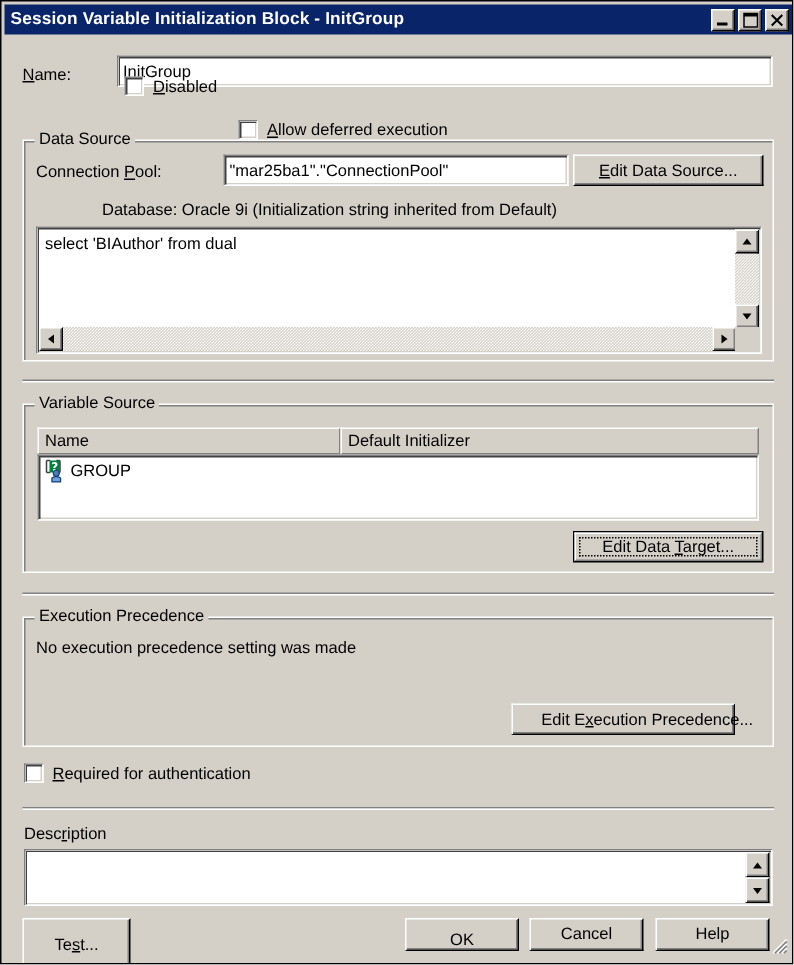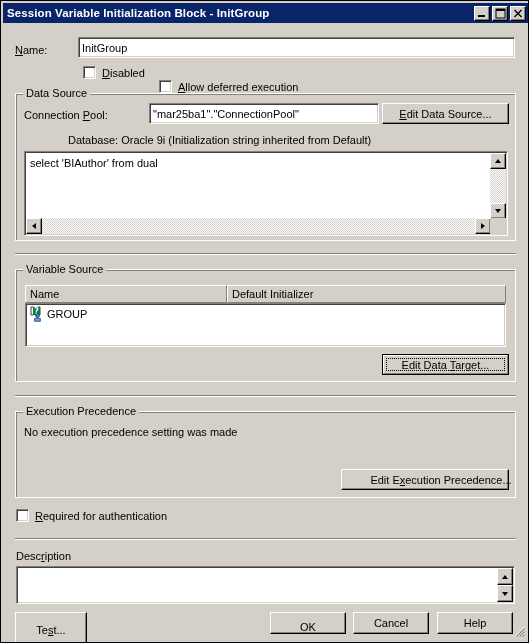--- a/index.html
+++ b/index.html
@@ -263,21 +263,21 @@
         <path d="M3.5 3 L10.5 10 M10.5 3 L3.5 10" stroke="#000000" stroke-width="1.4" fill="none"></path>
       </svg>
     </div>
   </div>
 
   <div class="label" style="left:14px; top:43px;"><span class="u">N</span>ame:</div>
   <div class="textfield" style="left:77px; top:36px; width:437px; height:21px;">
     <span>InitGroup</span>
   </div>
 
-  <div class="checkbox-wrap" style="left:82px; top:65px;">
+  <div class="checkbox-wrap" style="left:82px; top:50px;">
     <span class="checkbox-box"></span>
     <span><span class="u">D</span>isabled</span>
   </div>
   <div class="checkbox-wrap" style="left:158px; top:79px;">
     <span class="checkbox-box"></span>
     <span><span class="u">A</span>llow deferred execution</span>
   </div>
 
   <div class="groupbox" style="left:14px; top:92px; width:501px; height:148px;">
     <span class="groupbox-title">Data Source</span>
@@ -350,21 +350,21 @@
   </div>
 
   <div class="hsep" style="left:14px; top:394px; width:501px;"></div>
 
   <div class="groupbox" style="left:14px; top:410px; width:501px; height:87px;">
     <span class="groupbox-title">Execution Precedence</span>
   </div>
 
   <div class="label" style="left:23px; top:425px;">No execution precedence setting was made</div>
 
-  <div class="btn" style="left:340px; top:468px; width:168px; height:21px;padding-left:32px;">
+  <div class="btn" style="left:340px; top:468px; width:149px; height:21px;padding-left:32px;">
     <span>Edit E<span class="u">x</span>ecution Precedence...</span>
   </div>
 
   <div class="checkbox-wrap" style="left:15px; top:508px;">
     <span class="checkbox-box"></span>
     <span><span class="u">R</span>equired for authentication</span>
   </div>
 
   <div class="hsep" style="left:14px; top:537px; width:501px;"></div>
 

